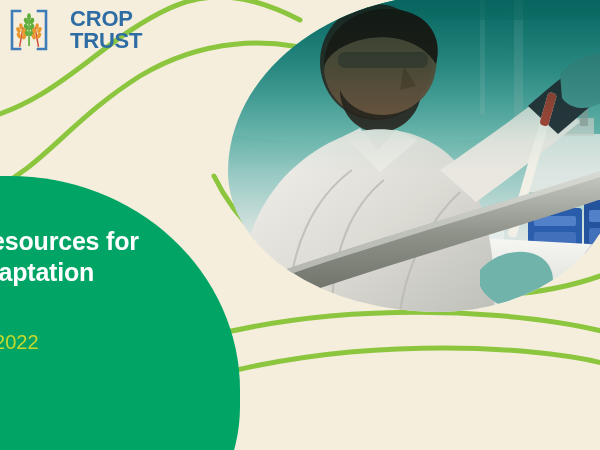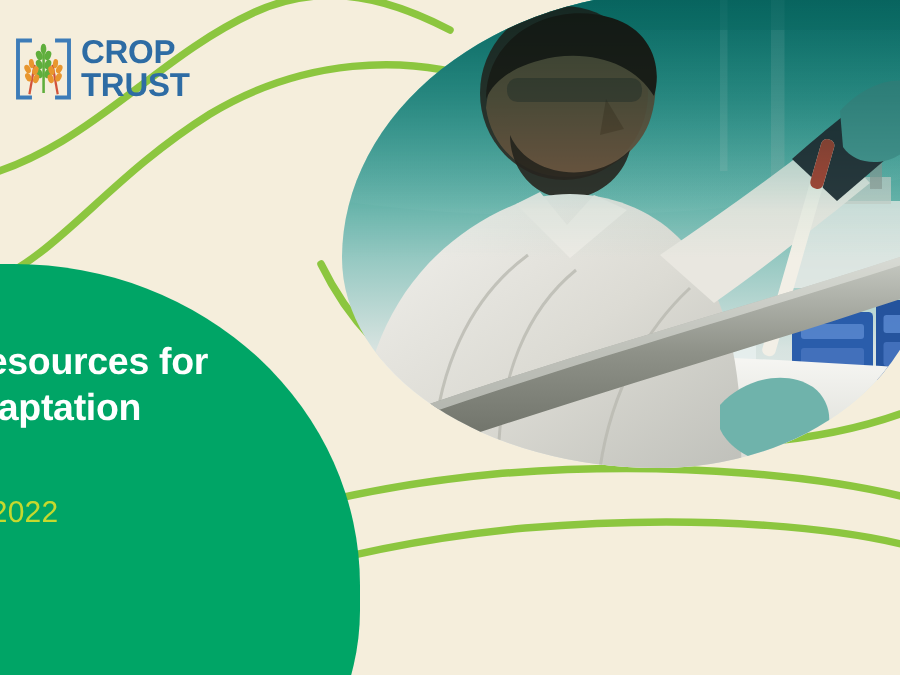--- a/index.html
+++ b/index.html
@@ -106,24 +106,24 @@
     font-weight: 500;
     margin: 0;
     padding-top: 12px;
     letter-spacing: 0.1px;
   }
 
   
   .logo {
     position: absolute;
     left: 8px;
-    top: 24px;
+    top: 8px;
     display: flex;
     align-items: center;
-    gap: 4px;
+    gap: 20px;
   }
   .logo-mark {
     width: 42px;
     height: 44px;
     flex: 0 0 auto;
   }
   .logo-text {
     color: #2e6ca4;
     font-weight: 700;
     font-size: 22px;

